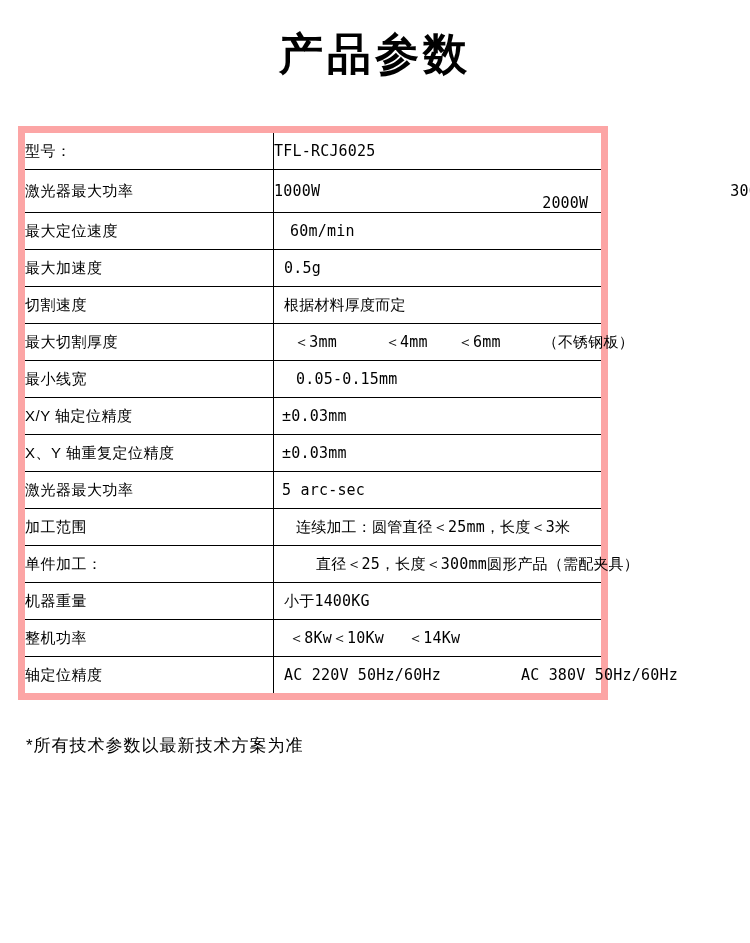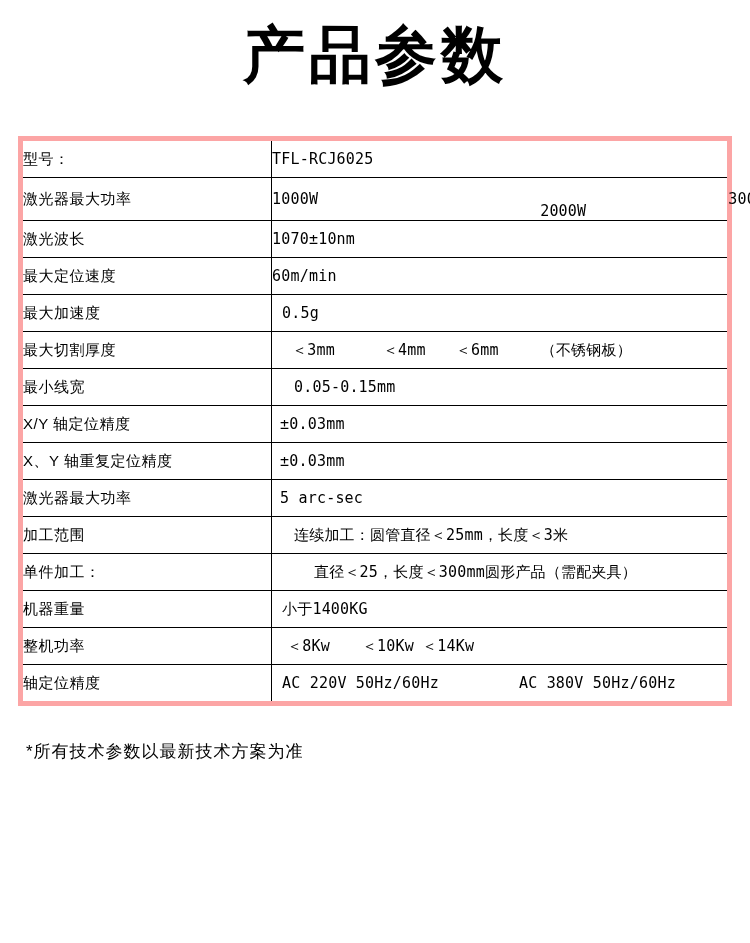--- a/index.html
+++ b/index.html
@@ -17,34 +17,34 @@
   .page {
     width: 750px;
     height: 943px;
     position: relative;
     box-sizing: border-box;
   }
   .title {
     text-align: center;
     font-family: "DejaVu Sans", sans-serif;
     font-weight: 900;
-    font-size: 62px;
+    font-size: 44px;
     letter-spacing: 4px;
     line-height: 1;
-    padding-top: 24px;
+    padding-top: 32px;
     color: #000;
   }
   .spec-table-wrap {
     margin: 50px 18px 0 18px;
   }
   table.spec {
-    width: 714px;
+    width: 590px;
     border-collapse: collapse;
     table-layout: fixed;
-    border: 5px solid #fca5a5;
+    border: 7px solid #fca5a5;
   }
   table.spec td {
     border: 1px solid #000;
     height: 36px;
     padding: 0;
     vertical-align: middle;
     font-size: 15px;
   }
   td.label {
     width: 248px;
@@ -95,40 +95,40 @@
             <td class="label">激光器最大功率</td>
             <td class="value">
               <div class="val-row">
                 <span class="val-cell" style="margin-left: 0px;">1000W</span>
                 <span class="val-cell" style="margin-left: 222px; margin-top: 24px;">2000W</span>
                 <span class="val-cell" style="margin-left: 142px;">3000W</span>
               </div>
             </td>
           </tr>
           <tr>
-            <td class="label">激光波长</td>
-            <td class="value">
-              <div class="val-row">
-                <span class="val-cell" style="margin-left: 0px;">1070±10nm</span>
-              </div>
-            </td>
-          </tr>
-          <tr>
             <td class="label">最大定位速度</td>
             <td class="value">
               <div class="val-row">
-                <span class="val-cell" style="margin-left: 0px; text-align: center;">60m/min</span>
+                <span class="val-cell" style="margin-left: 16px; text-align: center;">60m/min</span>
               </div>
             </td>
           </tr>
           <tr>
             <td class="label">最大加速度</td>
             <td class="value">
               <div class="val-row">
                 <span class="val-cell" style="margin-left: 10px;">0.5g</span>
+              </div>
+            </td>
+          </tr>
+          <tr>
+            <td class="label">切割速度</td>
+            <td class="value">
+              <div class="val-row">
+                <span class="val-cell" style="margin-left: 10px;">根据材料厚度而定</span>
               </div>
             </td>
           </tr>
           <tr>
             <td class="label">最大切割厚度</td>
             <td class="value">
               <div class="val-row">
                 <span class="val-cell" style="margin-left: 20px;">＜3mm</span>
                 <span class="val-cell" style="margin-left: 48px;">＜4mm</span>
                 <span class="val-cell" style="margin-left: 30px;">＜6mm</span>
@@ -190,22 +190,22 @@
               <div class="val-row">
                 <span class="val-cell" style="margin-left: 10px;">小于1400KG</span>
               </div>
             </td>
           </tr>
           <tr>
             <td class="label">整机功率</td>
             <td class="value">
               <div class="val-row">
                 <span class="val-cell" style="margin-left: 15px;">＜8Kw</span>
-                <span class="val-cell" style="margin-left: 32px;">＜10Kw</span>
-                <span class="val-cell" style="margin-left: 8px;">＜14Kw</span>
+                <span class="val-cell" style="">＜10Kw</span>
+                <span class="val-cell" style="margin-left: 24px;">＜14Kw</span>
               </div>
             </td>
           </tr>
           <tr>
             <td class="label">轴定位精度</td>
             <td class="value">
               <div class="val-row">
                 <span class="val-cell" style="margin-left: 10px;">AC 220V 50Hz/60Hz</span>
                 <span class="val-cell" style="margin-left: 80px;">AC 380V 50Hz/60Hz</span>
               </div>

